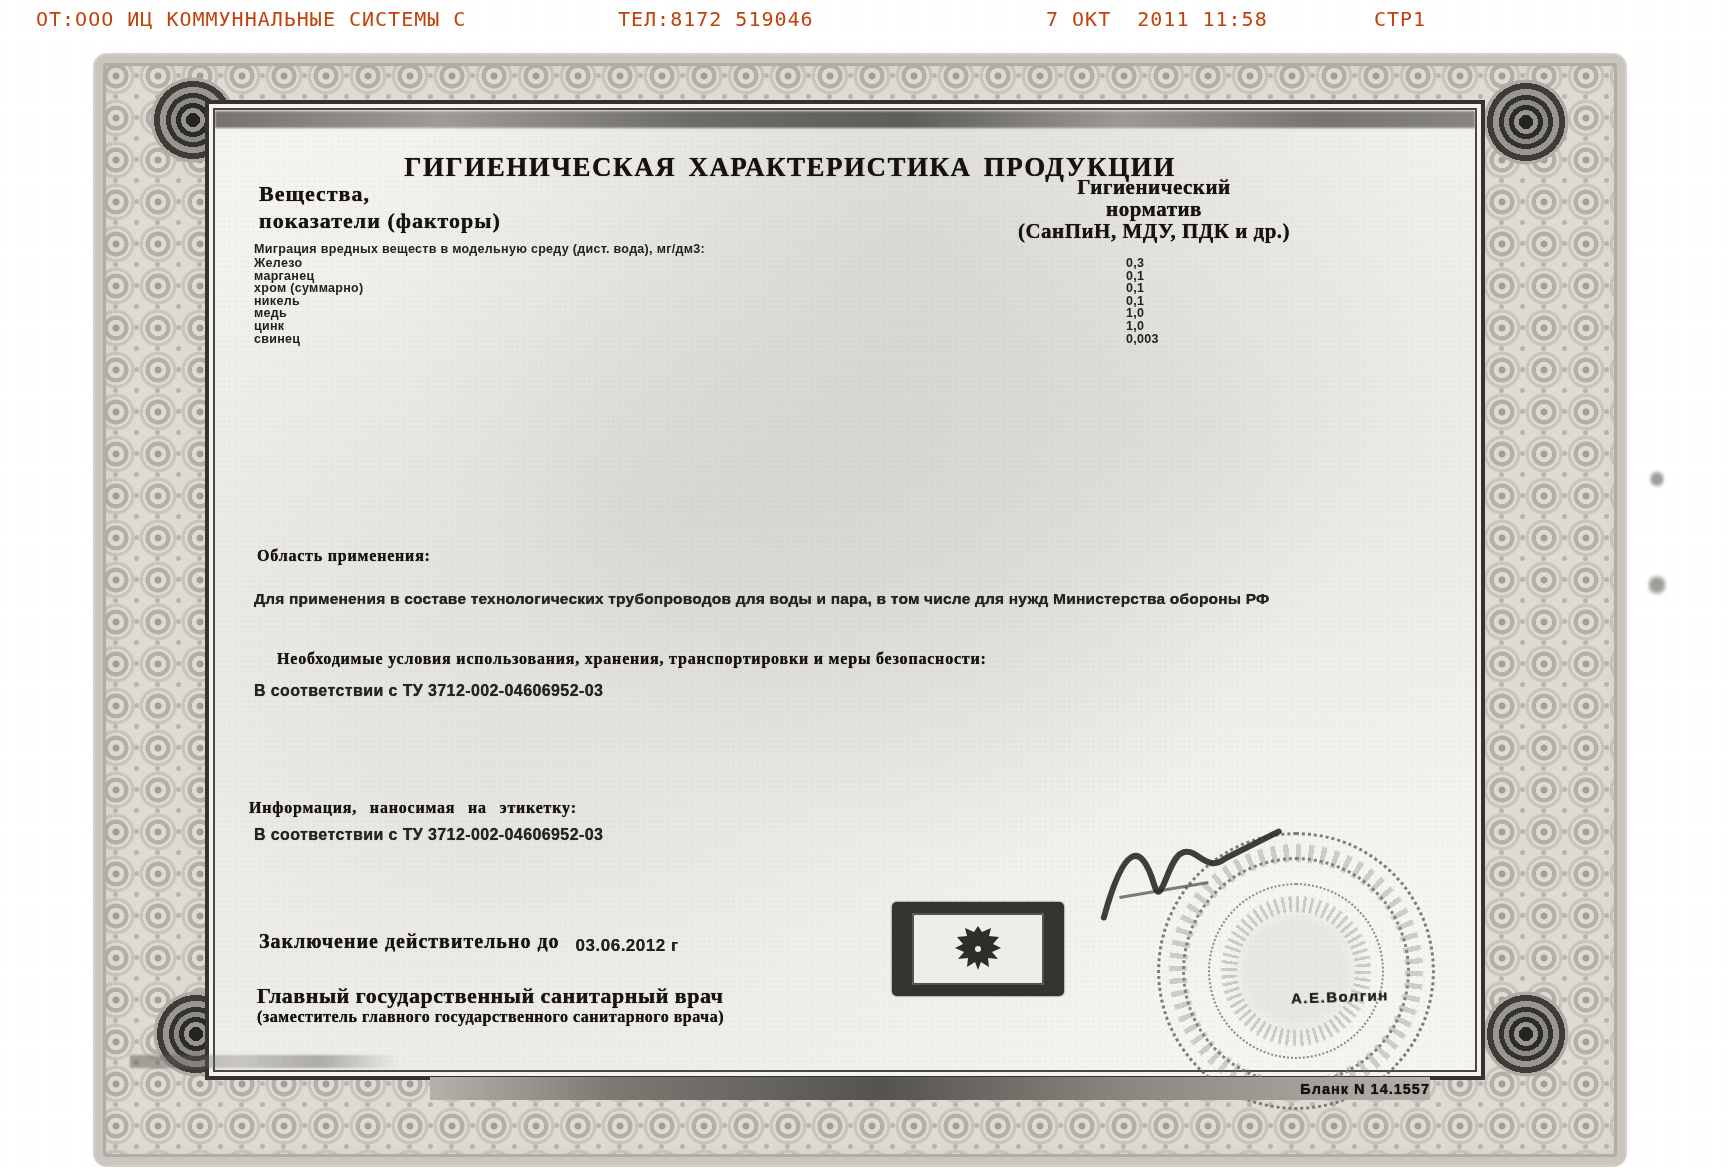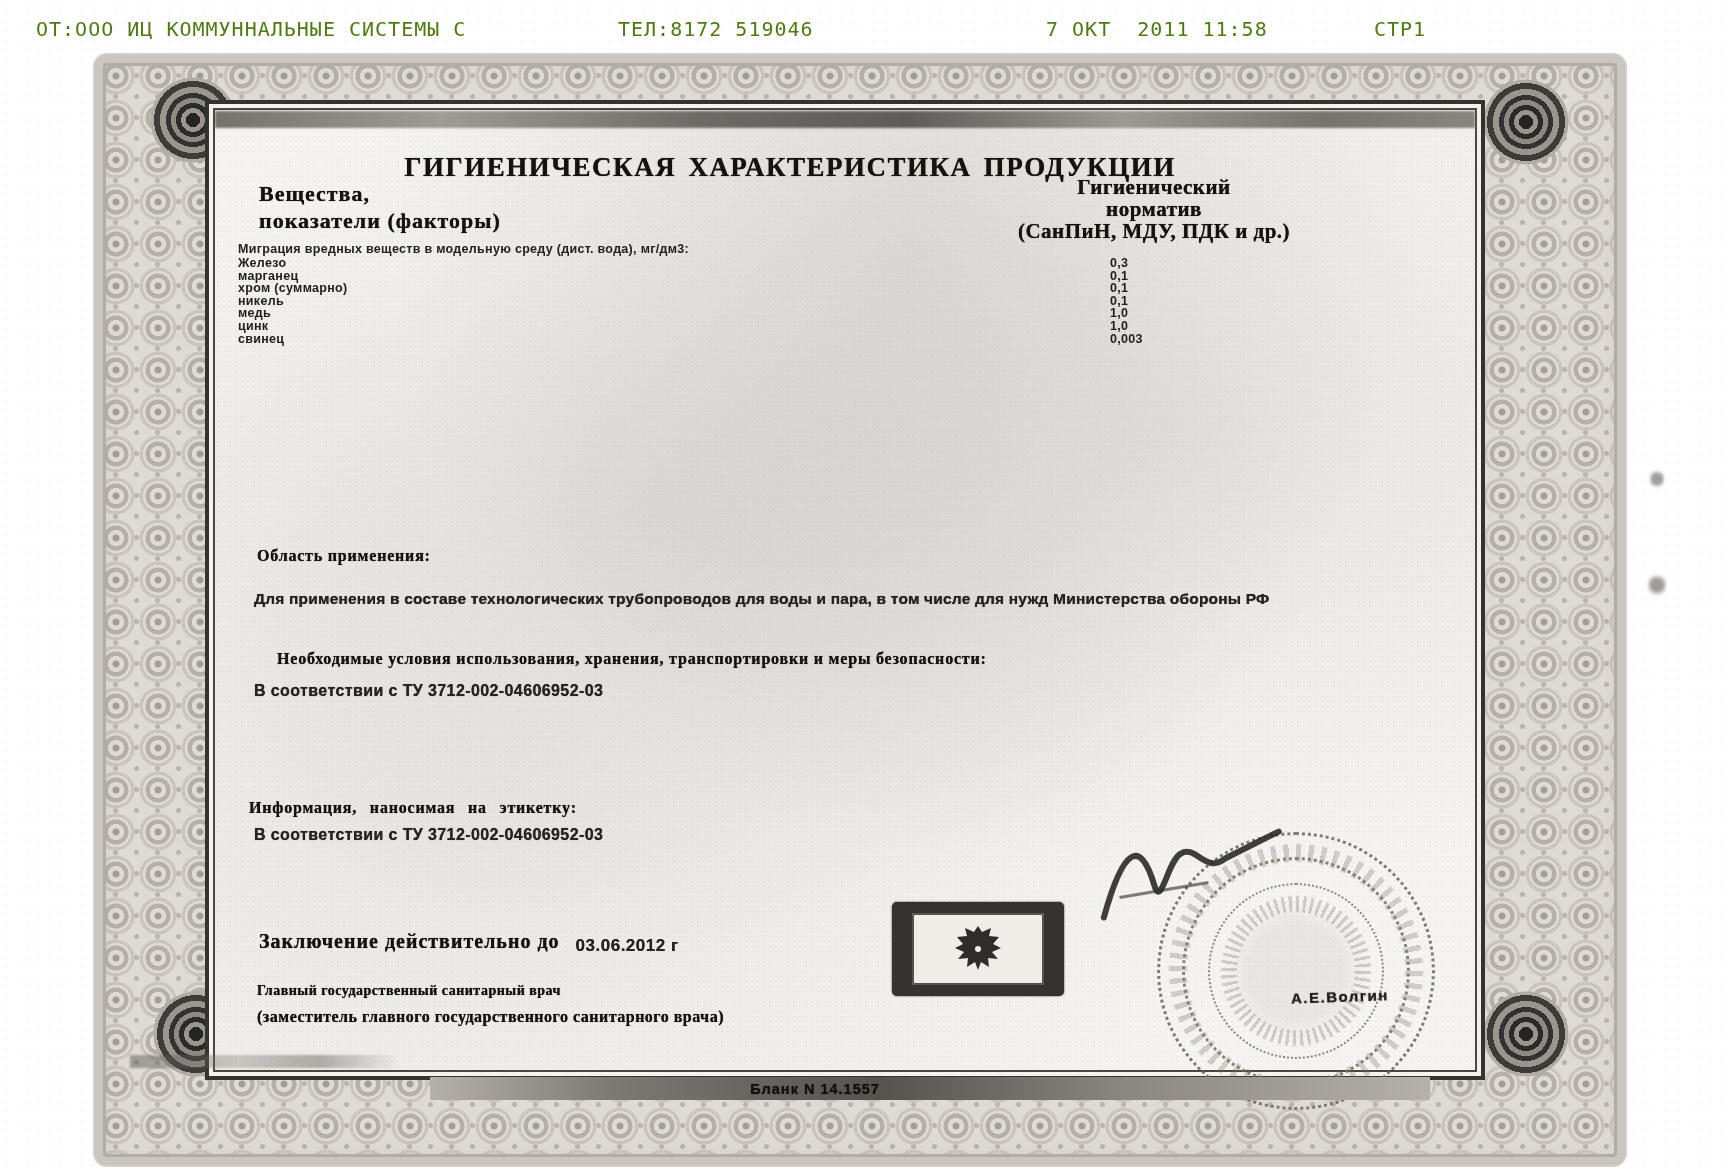--- a/index.html
+++ b/index.html
@@ -6,22 +6,22 @@
   body{
     width:1728px;height:1170px;position:relative;overflow:hidden;
     background:#ffffff;
     background-image:radial-gradient(#00000007 1px, transparent 1.2px);
     background-size:11px 9px;
     font-family:"Liberation Sans",sans-serif;
     color:#1d1b18;
   }
   
   .fax{
-    position:absolute;top:17px;left:0;width:100%;height:30px;
-    font-family:"DejaVu Sans Mono",monospace;font-size:20px;color:#4d7c0f;
+    position:absolute;top:7px;left:0;width:100%;height:30px;
+    font-family:"DejaVu Sans Mono",monospace;font-size:20px;color:#c2410c;
     letter-spacing:1px;white-space:pre;
   }
   .fax span{position:absolute;top:0;}
   .fax-from{left:36px;}
   .fax-tel{left:618px;}
   .fax-dt{left:1046px;}
   .fax-page{left:1374px;}
 
   
   .cert{
@@ -68,39 +68,39 @@
   .txt{position:absolute;text-shadow:0 0 .7px currentColor;}
   .ml{white-space:pre-line;}
   .serif{font-family:"Liberation Serif",serif;font-weight:700;color:#16130e;}
 
   .title{left:0;top:48px;width:100%;text-align:center;padding-right:110px;box-sizing:border-box;
     font-size:27px;letter-spacing:1.5px;word-spacing:4px;filter:blur(.3px);}
   .col-left{left:50px;top:76px;font-size:22px;line-height:27px;letter-spacing:1px;filter:blur(.4px);}
   .col-right{left:745px;top:72px;width:400px;text-align:center;font-size:21px;line-height:22px;letter-spacing:.5px;filter:blur(.4px);}
 
   
-  .subst{position:absolute;left:29px;top:138px;width:1140px;font-weight:700;color:#23211e;}
+  .subst{position:absolute;left:45px;top:138px;width:1140px;font-weight:700;color:#23211e;}
   .mig{font-size:12.5px;letter-spacing:.3px;filter:blur(.35px);margin-bottom:1px;}
   .t-row{display:grid;grid-template-columns:872px auto;font-size:12.5px;line-height:12.6px;letter-spacing:.3px;filter:blur(.35px);}
 
   .sec-h{font-size:16px;letter-spacing:.8px;line-height:27px;filter:blur(.35px);}
   .sec-b{font-weight:700;color:#26241f;filter:blur(.25px);}
 
   .app-h{left:48px;top:438px;}
   .app-b{left:45px;top:484px;width:1070px;font-size:15.5px;line-height:21px;letter-spacing:.2px;}
   .cond-h{left:48px;top:541px;width:1060px;margin-left:20px;}
   .cond-b{left:45px;top:578px;font-size:16px;letter-spacing:.4px;}
   .info-h{left:40px;top:690px;word-spacing:8px;}
   .info-b{left:45px;top:722px;font-size:16px;letter-spacing:.4px;}
 
   .valid{left:50px;top:826px;font-size:20px;letter-spacing:1px;}
   .valid .date{font-family:"Liberation Sans",sans-serif;font-size:17px;letter-spacing:.5px;color:#26241f;
     position:relative;top:3px;margin-left:16px;text-shadow:0 0 .6px currentColor;}
 
-  .sig-pos{left:48px;top:879px;font-size:14px;letter-spacing:.5px;}
+  .sig-pos{left:48px;top:879px;font-size:22px;letter-spacing:.5px;}
   .sig-alt{left:48px;top:904px;font-size:16px;letter-spacing:.5px;}
 
   
   .stamp{
     position:absolute;left:683px;top:798px;width:172px;height:94px;
     background:#343330;border-radius:5px;box-shadow:0 0 2px #343330;
     display:flex;align-items:center;justify-content:center;filter:blur(.3px);
   }
   .stamp-inner{
     width:132px;height:72px;background:#efede7;border-radius:3px;
@@ -125,21 +125,21 @@
   .sig-name{left:1082px;top:884px;font-size:15px;font-weight:700;letter-spacing:1.5px;color:#201e1b;
     transform:rotate(-2deg);filter:blur(.4px);}
 
   
   .blank-band{
     position:absolute;left:335px;top:1022px;width:1000px;height:23px;
     background:linear-gradient(90deg,#b5b1aa 0%,#7d7a74 18%,#55534e 45%,#8b8781 70%,#b5b1aa 100%);
     filter:blur(.4px);display:flex;align-items:center;
   }
   .blank-band span{
-    width:100%;text-align:center;padding-right:230px;box-sizing:border-box;
+    width:100%;text-align:right;box-sizing:border-box;
     font-size:14.5px;font-weight:700;letter-spacing:1px;color:#14120f;text-shadow:0 0 1px #14120f;
   }
   .foot-smudge{
     position:absolute;left:35px;top:1000px;width:270px;height:13px;
     background:linear-gradient(90deg,#55524d99,#77746e66 40%,#55524d88 70%,transparent);
     filter:blur(1.3px);opacity:.8;
   }
   .artifact{position:absolute;background:radial-gradient(circle,#6d6a64 0 35%,transparent 70%);
     filter:blur(.8px);opacity:.65;}
   .a1{left:1650px;top:468px;width:14px;height:22px;}

